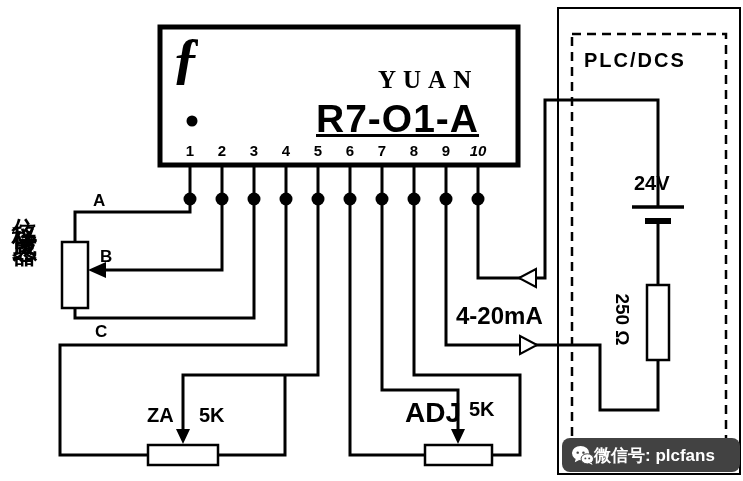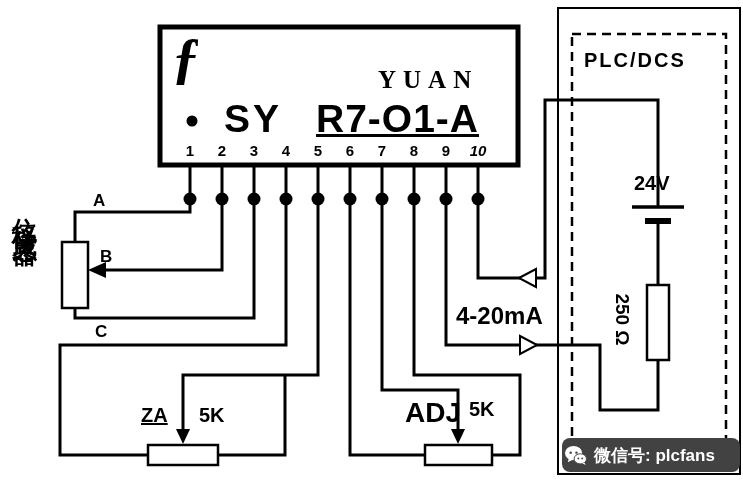--- a/index.html
+++ b/index.html
@@ -6,21 +6,21 @@
   .stage{position:relative;width:743px;height:481px;background:#ffffff;overflow:hidden;
          font-family:"Liberation Sans", sans-serif;}
   .stage svg.canvas{position:absolute;left:0;top:0;}
   .lbl{position:absolute;line-height:1;color:#000;font-weight:bold;white-space:nowrap;}
   .serif{font-family:"Liberation Serif", serif;}
   .vert{writing-mode:vertical-rl;text-orientation:upright;letter-spacing:6px;}
   .rot90{transform:rotate(90deg);transform-origin:center center;text-align:center;}
   .pin-num{width:20px;text-align:center;font-size:15px;}
   .watermark{position:absolute;left:562px;top:438px;width:178px;height:34px;
              background:#424242;border-radius:8px;display:flex;align-items:center;
-             gap:7px;padding-left:2px;box-sizing:border-box;}
+             padding-left:9px;box-sizing:border-box;}
   .watermark span{color:#ffffff;font-size:17px;font-weight:bold;line-height:1;}
 </style>
 </head>
 <body>
 
 <div class="stage">
 
   <svg class="canvas" width="743" height="481" viewBox="0 0 743 481">
 
     <rect x="160" y="27" width="358" height="138" fill="#ffffff" stroke="#000" stroke-width="5"></rect>
@@ -70,40 +70,39 @@
       <circle cx="350" cy="199" r="6.5" fill="#000"></circle>
       <circle cx="382" cy="199" r="6.5" fill="#000"></circle>
       <circle cx="414" cy="199" r="6.5" fill="#000"></circle>
       <circle cx="446" cy="199" r="6.5" fill="#000"></circle>
       <circle cx="478" cy="199" r="6.5" fill="#000"></circle>
     </g>
   </svg>
 
   <div class="lbl serif" style="left:172px;top:30px;font-size:56px;font-style:italic;">ƒ</div>
   <div class="lbl serif" style="left:378px;top:58px;font-size:25px;letter-spacing:7px;margin-top:9px;">YUAN</div>
-  <div class="lbl" style="left:224px;top:99px;font-size:39px;letter-spacing:3px;">SY</div>
   <div class="lbl" style="left:316px;top:99px;font-size:39px;letter-spacing:1px;text-decoration:underline;">R7-O1-A</div>
 
   <div class="lbl pin-num" style="left:180px;top:143px;">1</div>
   <div class="lbl pin-num" style="left:212px;top:143px;">2</div>
   <div class="lbl pin-num" style="left:244px;top:143px;">3</div>
   <div class="lbl pin-num" style="left:276px;top:143px;">4</div>
   <div class="lbl pin-num" style="left:308px;top:143px;">5</div>
   <div class="lbl pin-num" style="left:340px;top:143px;">6</div>
   <div class="lbl pin-num" style="left:372px;top:143px;">7</div>
   <div class="lbl pin-num" style="left:404px;top:143px;">8</div>
   <div class="lbl pin-num" style="left:436px;top:143px;">9</div>
   <div class="lbl pin-num" style="left:468px;top:143px;font-style:italic;">10</div>
 
   <div class="lbl vert" style="left:12px;top:198px;font-size:25px;">位移传感器</div>
   <div class="lbl" style="left:93px;top:192px;font-size:17px;">A</div>
   <div class="lbl" style="left:100px;top:248px;font-size:17px;">B</div>
   <div class="lbl" style="left:95px;top:323px;font-size:17px;">C</div>
 
-  <div class="lbl" style="left:141px;top:405px;font-size:20px;text-decoration:underline;">ZA</div>
+  <div class="lbl" style="left:147px;top:405px;font-size:20px;">ZA</div>
   <div class="lbl" style="left:199px;top:405px;font-size:20px;">5K</div>
   <div class="lbl" style="left:405px;top:399px;font-size:28px;">ADJ</div>
   <div class="lbl" style="left:469px;top:399px;font-size:20px;">5K</div>
 
   <div class="lbl" style="left:584px;top:50px;font-size:20px;letter-spacing:2px;">PLC/DCS</div>
   <div class="lbl" style="left:634px;top:173px;font-size:20px;">24V</div>
   <div class="lbl rot90" style="left:580px;top:310px;width:84px;font-size:19px;">250 Ω</div>
 
   <div class="lbl" style="left:456px;top:304px;font-size:24px;">4-20mA</div>
 

